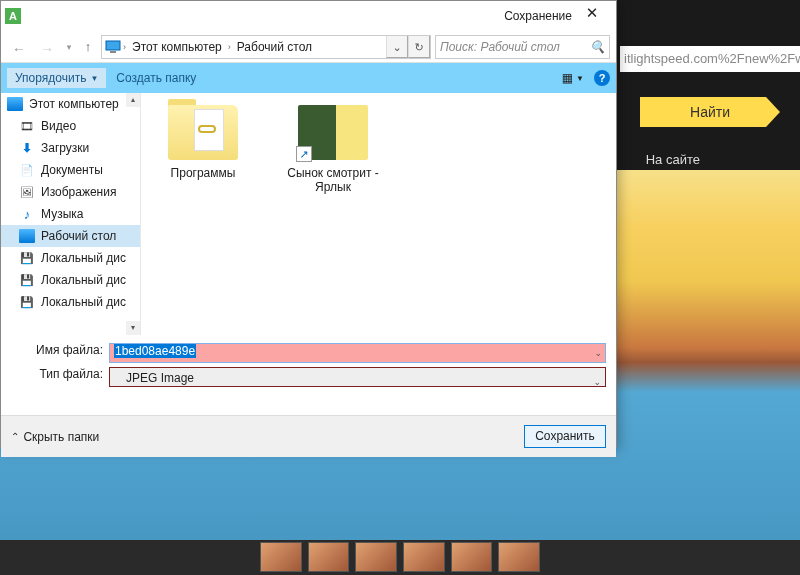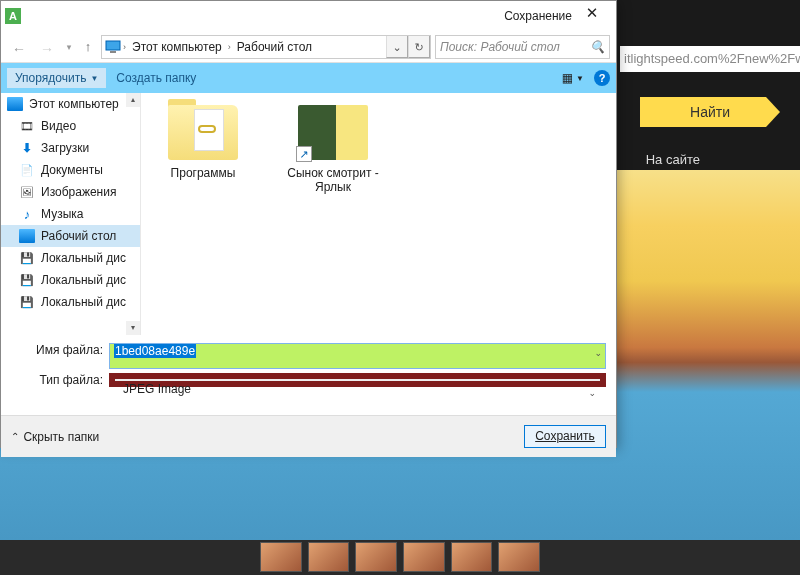--- a/index.html
+++ b/index.html
@@ -77,29 +77,29 @@
 .disc { position: absolute; top: 8px; left: 18px; width: 34px; height: 34px; border-radius: 50%; background: conic-gradient(#1fc9b0 0 60%, #fff 60% 70%, #1fc9b0 70%); }
 .disc::after { content: ""; position: absolute; top: 12px; left: 12px; width: 10px; height: 10px; background: #fff; border-radius: 50%; }
 .page { position: absolute; top: 4px; left: 26px; width: 30px; height: 42px; background: #fff; border: 1px solid #ddd; }
 .key { position: absolute; top: 20px; left: 30px; width: 18px; height: 8px; border: 2px solid #d0b030; border-radius: 4px; }
 .thumb-photo { position: absolute; inset: 0; background: linear-gradient(90deg, #3a5a30 0%, #3a5a30 55%, #f7e680 55%, #f7e680 100%); border-radius: 2px; }
 .shortcut { position: absolute; bottom: -2px; left: -2px; width: 16px; height: 16px; background: #fff; border: 1px solid #999; font-size: 11px; text-align: center; line-height: 14px; color: #0062b1; }
 
 .fields { padding: 8px 10px 4px 10px; }
 .frow { display: flex; align-items: flex-start; margin-bottom: 4px; }
 .frow label { width: 98px; text-align: right; padding-right: 6px; font-size: 12px; }
-.fname-input { flex: 1; height: 26px; border: 1px solid #7eb4ea; background: #bef264; padding: 0 4px; font-size: 12px; position: relative; }
+.fname-input { flex: 1; height: 20px; border: 1px solid #7eb4ea; background: #fca5a5; padding: 0 4px; font-size: 12px; position: relative; }
 .fname-input .sel { background: #0078d7; color: #fff; padding: 0 1px; }
 .fname-input .dd { position: absolute; right: 3px; top: 4px; font-size: 9px; color: #555; }
-.ftype-sel { flex: 1; height: 14px; border: 6px solid #7f1d1d; background: #eee; padding: 0 8px; font-size: 12px; line-height: 20px; position: relative; }
+.ftype-sel { flex: 1; height: 20px; border: 1px solid #7f1d1d; background: #eee; padding: 0 16px; font-size: 12px; line-height: 20px; position: relative; }
 .ftype-sel .dd { position: absolute; right: 4px; top: 4px; font-size: 9px; color: #555; }
 
 .footer { height: 42px; display: flex; align-items: center; padding: 0 10px; background: #f0f0f0; border-top: 1px solid #ddd; margin-top: 20px; }
 .hide-folders { display: flex; align-items: center; gap: 4px; font-size: 12px; }
-.btns { margin-left: auto; display: flex; gap: 0; text-decoration: underline; }
+.btns { margin-left: auto; display: flex; gap: 0; }
 .btn { width: 82px; height: 23px; border: 1px solid #aaa; background: #f4f4f4; font-size: 12px; text-align: center; line-height: 21px; }
 .btn.primary { border: 1px solid #0078d7; background: #eaf4fd; }
 
 svg.mon { width: 16px; height: 14px; }
 </style>
 </head>
 <body>
 
 <div class="bg-top"></div>
 <div class="bg-sunset"></div>

